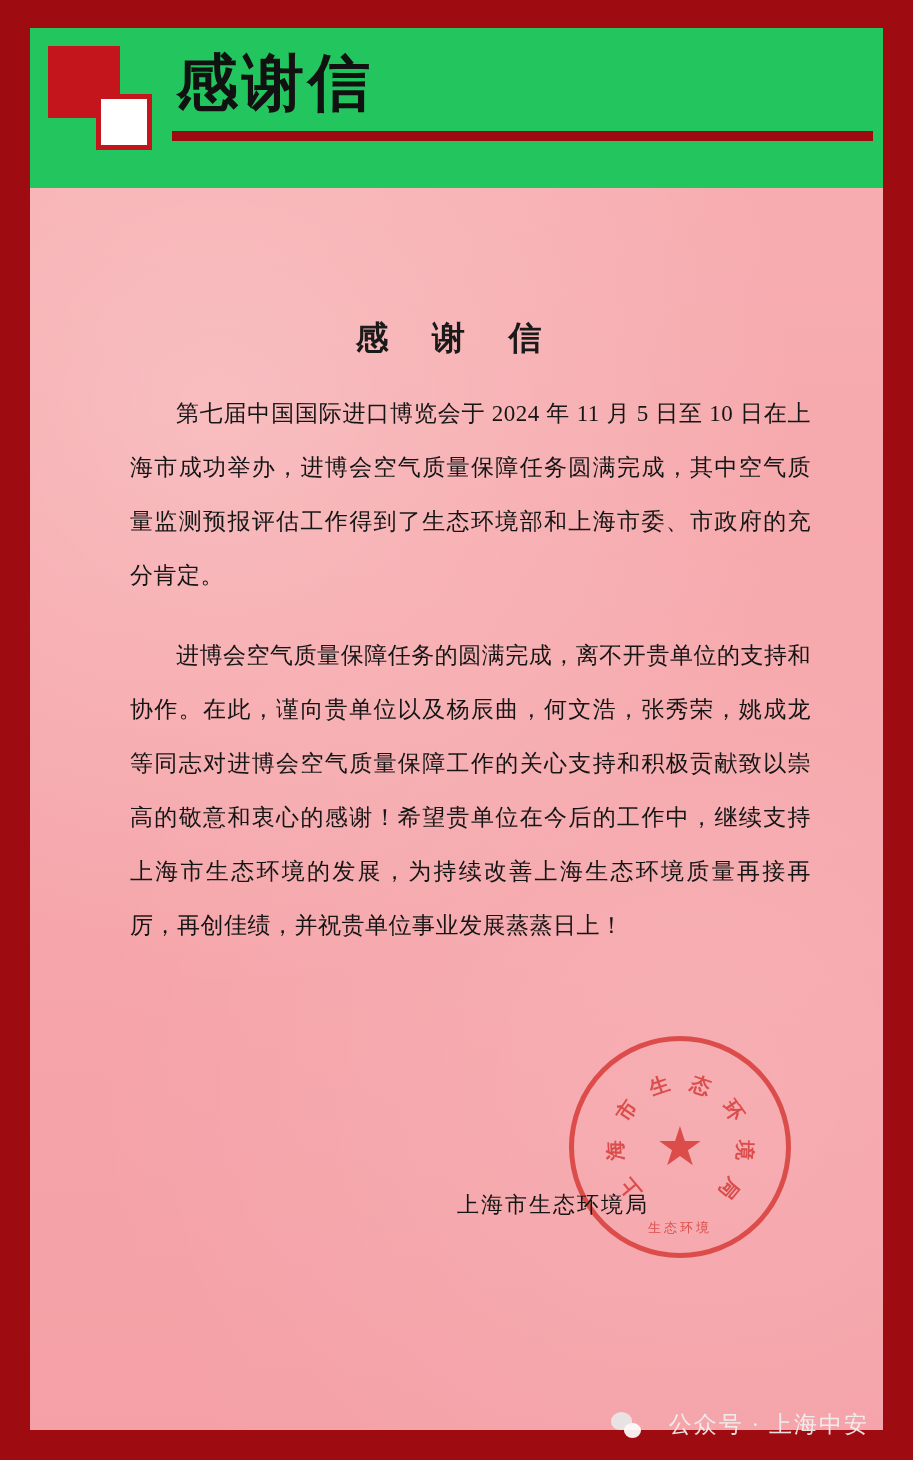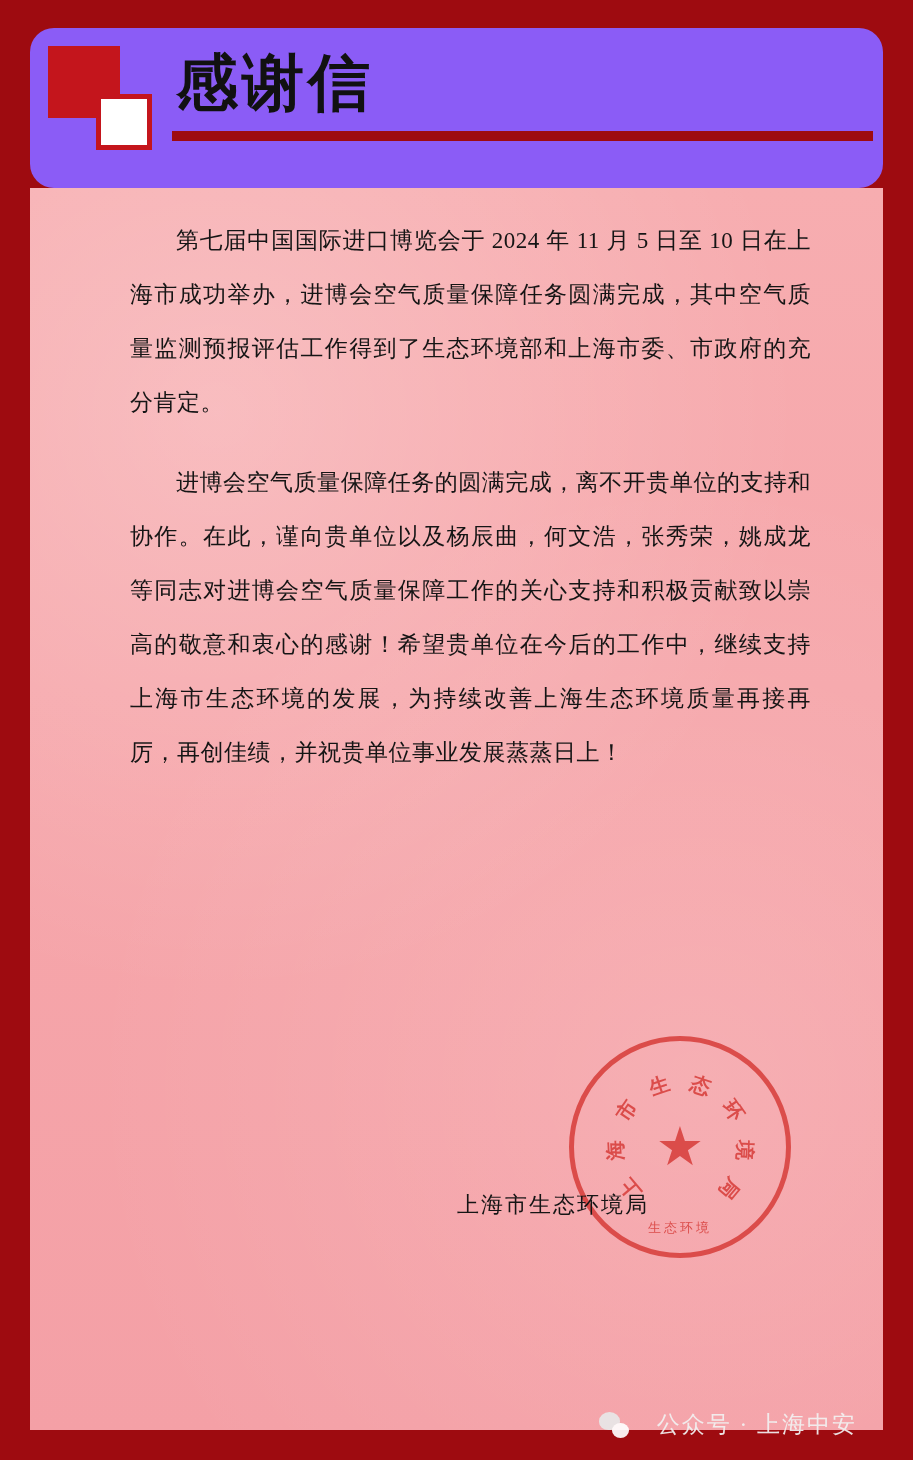--- a/index.html
+++ b/index.html
@@ -20,26 +20,25 @@
     height: 1460px;
     background: #9e0b10;
     box-sizing: border-box;
     padding: 28px 30px 30px 30px;
   }
 
   
   .header {
     position: relative;
     height: 160px;
-    background: #8b5cf6;
+    background: #22c55e;
     display: flex;
     align-items: flex-start;
     box-sizing: border-box;
     overflow: hidden;
-    border-radius: 24px;
   }
 
   .logo-mark {
     position: relative;
     width: 112px;
     height: 112px;
     margin: 18px 12px 0 18px;
     flex: 0 0 auto;
   }
   .logo-square-solid {
@@ -186,21 +185,21 @@
     transform: translateX(-50%);
     font-size: 13px;
     color: #d4322e;
     letter-spacing: 3px;
     white-space: nowrap;
   }
 
   
   .footer {
     position: absolute;
-    right: 56px;
+    right: 44px;
     bottom: 20px;
     display: flex;
     align-items: center;
     gap: 28px;
     opacity: 0.92;
   }
   .wechat-icon {
     width: 30px;
     height: 26px;
     position: relative;
@@ -237,20 +236,21 @@
       <div class="logo-square-outline"></div>
     </div>
     <div class="header-title-wrap">
       <div class="header-title">感谢信</div>
       <div class="header-rule"></div>
     </div>
   </div>
 
   <div class="letter">
 
+    <div class="letter-title">感 谢 信</div>
 
 
     <div class="para">第七届中国国际进口博览会于 2024 年 11 月 5 日至 10 日在上海市成功举办，进博会空气质量保障任务圆满完成，其中空气质量监测预报评估工作得到了生态环境部和上海市委、市政府的充分肯定。</div>
     <div class="para">进博会空气质量保障任务的圆满完成，离不开贵单位的支持和协作。在此，谨向贵单位以及杨辰曲，何文浩，张秀荣，姚成龙等同志对进博会空气质量保障工作的关心支持和积极贡献致以崇高的敬意和衷心的感谢！希望贵单位在今后的工作中，继续支持上海市生态环境的发展，为持续改善上海生态环境质量再接再厉，再创佳绩，并祝贵单位事业发展蒸蒸日上！</div>
 
     <div class="stamp">
       <div class="stamp-inner">
         <div class="stamp-star">★</div>
         <div class="stamp-bottom">生态环境</div>
       <span class="stamp-ch" style="transform: rotate(-130deg) translate(-50%, -78px) rotate(0deg);">上</span>

